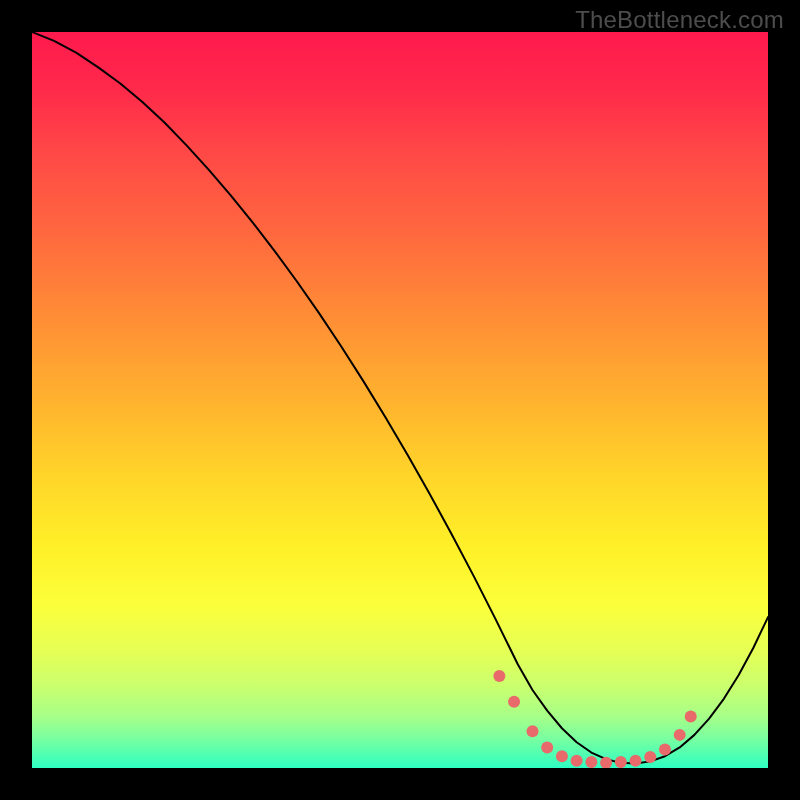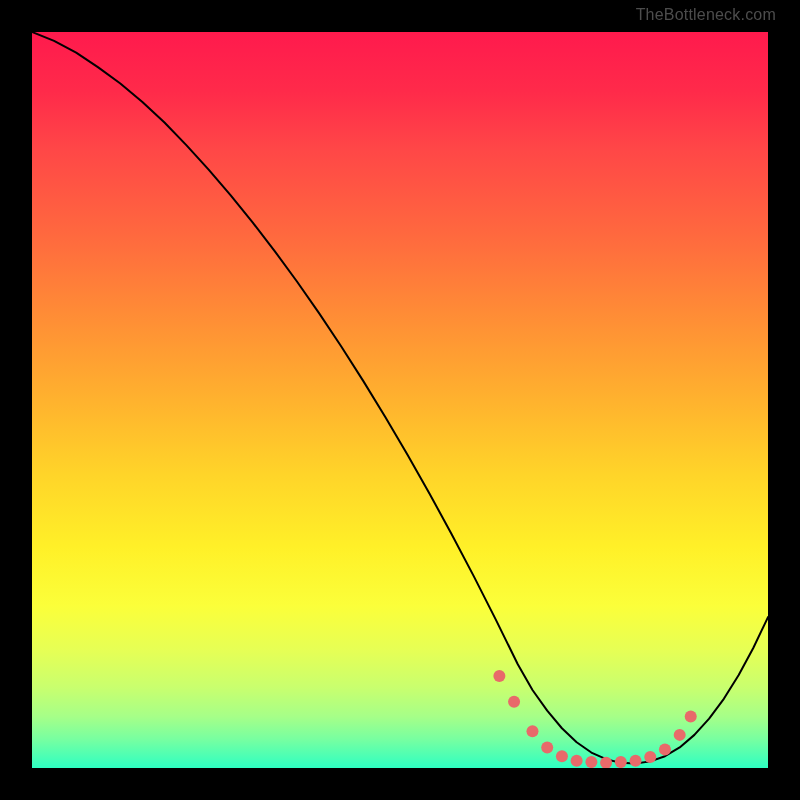--- a/index.html
+++ b/index.html
@@ -43,24 +43,24 @@
       #e6ff55 84%,
       #c9ff6e 89%,
       #a6ff88 93%,
       #79ffa0 96%,
       #2effc2 100%
     );
   }
   .watermark {
     position: absolute;
     top: 6px;
-    right: 24px;
+    right: 16px;
     color: #4d4d4d;
     font-family: Arial, Helvetica, sans-serif;
-    font-size: 16px;
+    font-size: 24px;
     font-weight: 500;
     letter-spacing: 0.2px;
     user-select: none;
   }
   svg.curve {
     position: absolute;
     inset: 0;
     width: 100%;
     height: 100%;
   }

